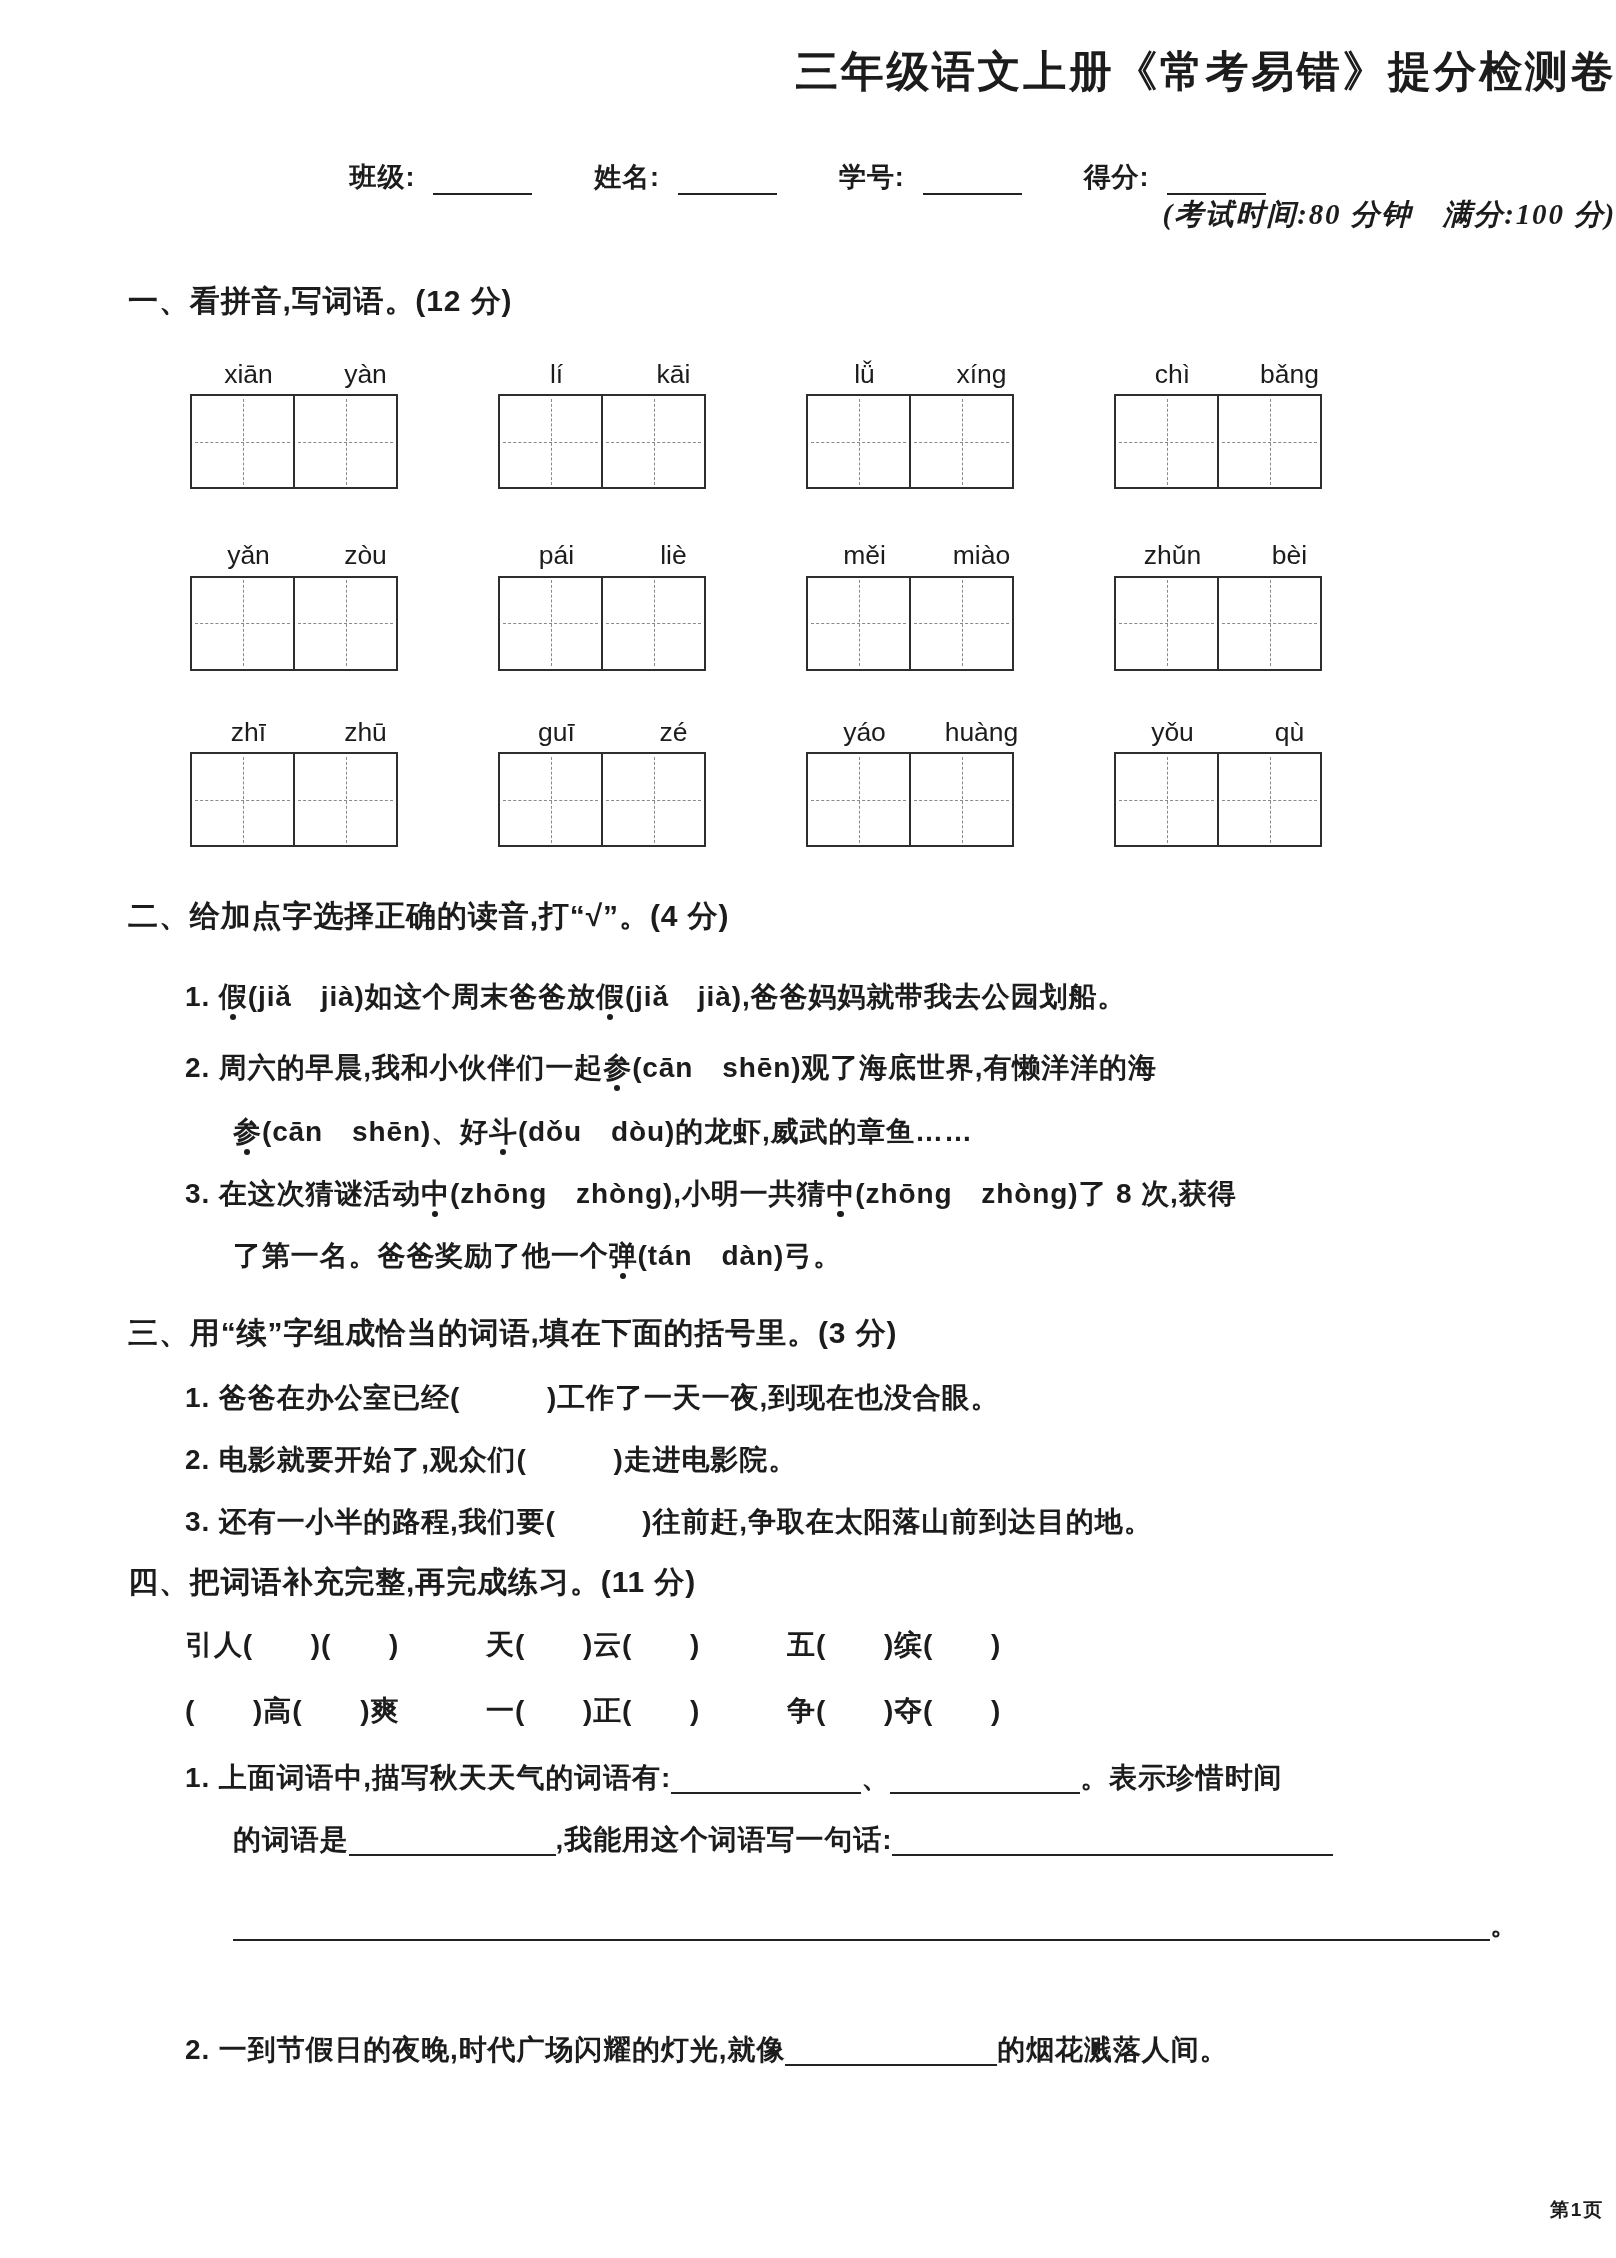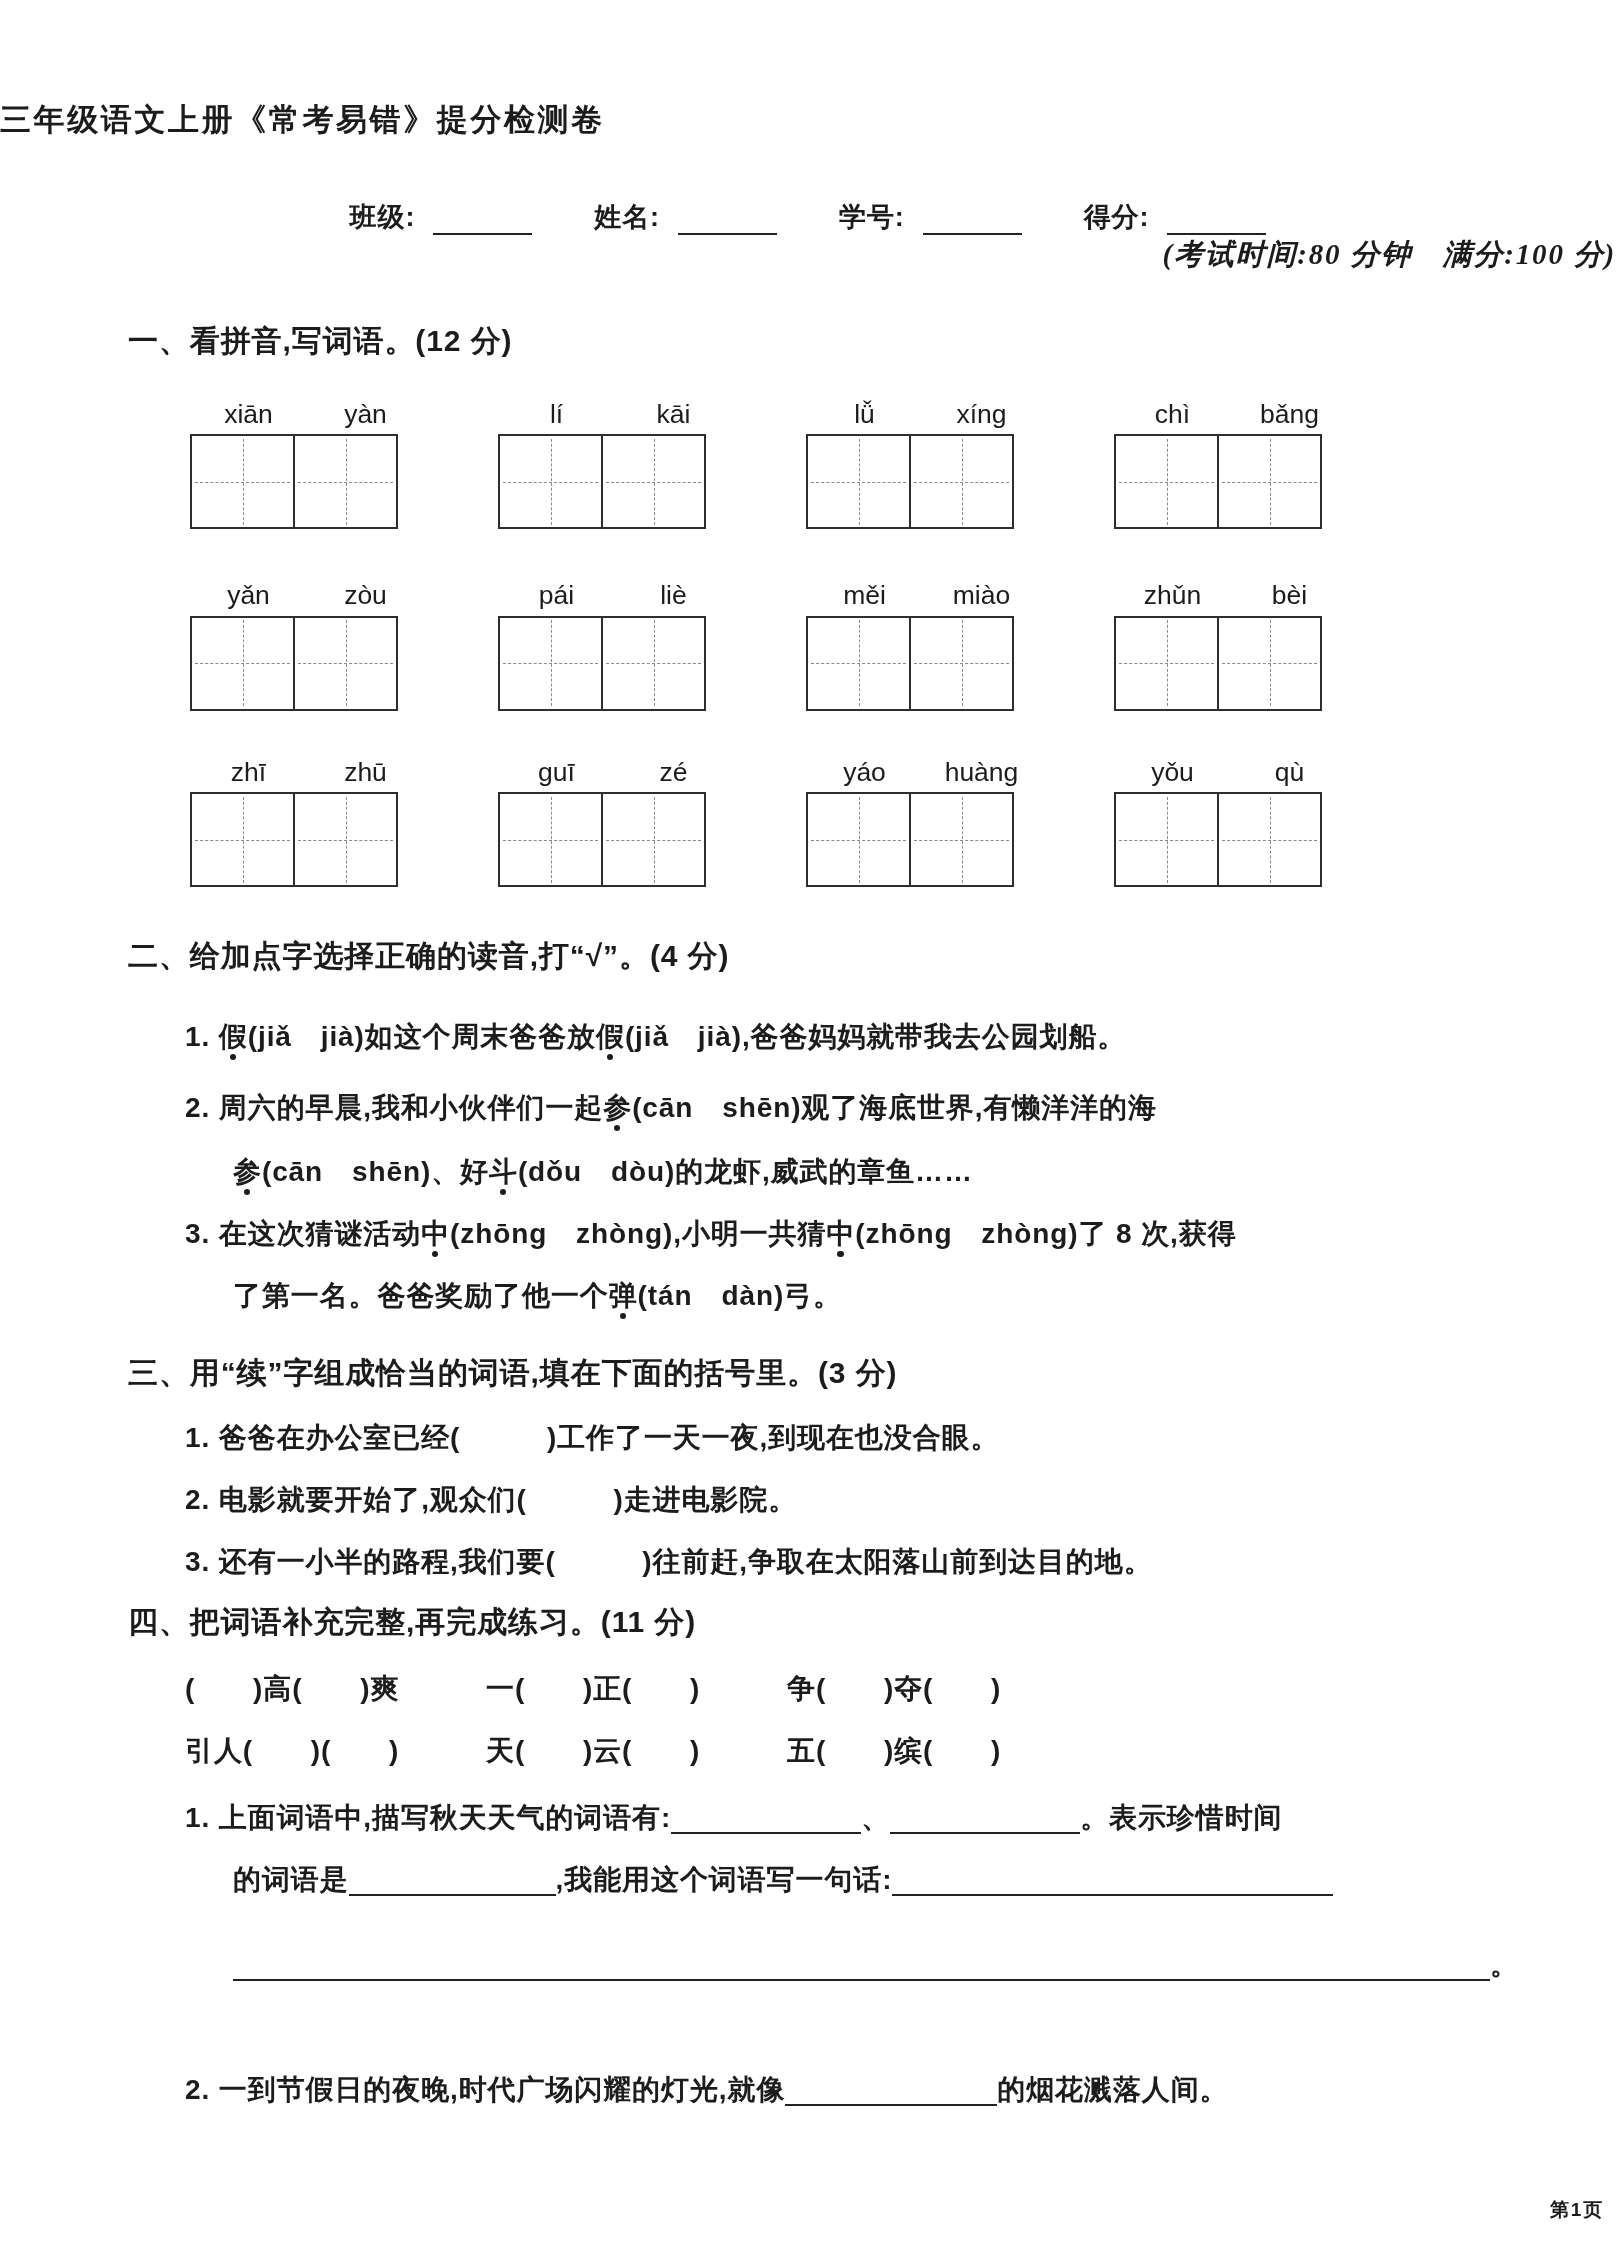--- a/index.html
+++ b/index.html
@@ -3,23 +3,23 @@
 <meta charset="utf-8">
 <style>
   * { margin:0; padding:0; box-sizing:border-box; }
   html,body { background:#ffffff; }
   .page {
     width:1616px; height:2258px; position:relative; overflow:hidden;
     background:#ffffff; color:#1c1c1c;
     font-family:"Liberation Sans","DejaVu Sans",sans-serif;
   }
   .title {
-    padding-top:99px; text-align:left;
+    padding-top:43px; text-align:right;
     font-family:"Liberation Serif","DejaVu Serif",serif;
-    font-size:31px; font-weight:700; letter-spacing:2.6px;
+    font-size:43px; font-weight:700; letter-spacing:2.6px;
   }
   .hfields {
     margin-top:58px; display:flex; justify-content:center; gap:62px;
     font-size:27px; font-weight:700; align-items:baseline; letter-spacing:0.9px;
   }
   .hfield { display:flex; align-items:flex-end; gap:18px; }
   .blank {
     display:inline-block; height:17.6px; border-bottom:2.6px solid #222;
     vertical-align:-7px;
   }
@@ -218,22 +218,22 @@
   <div class="line cont mt26"><span class="dotted">参</span><span>(cān　shēn)、好</span><span class="dotted">斗</span><span>(dǒu　dòu)的龙虾,威武的章鱼……</span></div>
   <div class="line mt24"><span>3. 在这次猜谜活动</span><span class="dotted">中</span><span>(zhōng　zhòng),小明一共猜</span><span class="dotted">中</span><span>(zhōng　zhòng)了 8 次,获得</span></div>
   <div class="line cont mt24"><span>了第一名。爸爸奖励了他一个</span><span class="dotted">弹</span><span>(tán　dàn)弓。</span></div>
 
   <div class="heading mt42">三、用“续”字组成恰当的词语,填在下面的括号里。(3 分)</div>
   <div class="line mt26">1. 爸爸在办公室已经(　　　)工作了一天一夜,到现在也没合眼。</div>
   <div class="line mt24">2. 电影就要开始了,观众们(　　　)走进电影院。</div>
   <div class="line mt24">3. 还有一小半的路程,我们要(　　　)往前赶,争取在太阳落山前到达目的地。</div>
 
   <div class="heading mt22">四、把词语补充完整,再完成练习。(11 分)</div>
+  <div class="line mt24">引人(　　)(　　)　　　天(　　)云(　　)　　　五(　　)缤(　　)</div>
   <div class="line mt28">(　　)高(　　)爽　　　一(　　)正(　　)　　　争(　　)夺(　　)</div>
-  <div class="line mt24">引人(　　)(　　)　　　天(　　)云(　　)　　　五(　　)缤(　　)</div>
   <div class="line mt30"><span>1. 上面词语中,描写秋天天气的词语有:</span><span class="blank" style="width: 190px;"></span><span>、</span><span class="blank" style="width: 190px;"></span><span>。表示珍惜时间</span></div>
   <div class="line cont mt24"><span>的词语是</span><span class="blank" style="width: 207px;"></span><span>,我能用这个词语写一句话:</span><span class="blank" style="width: 441px;"></span></div>
   <div class="line cont mt50"><span class="blank" style="width: 1257px;"></span><span>。</span></div>
   <div class="line mt95"><span>2. 一到节假日的夜晚,时代广场闪耀的灯光,就像</span><span class="blank" style="width: 212px;"></span><span>的烟花溅落人间。</span></div>
 
   <div class="footer">第1页</div>
 
 </div>
 
 

